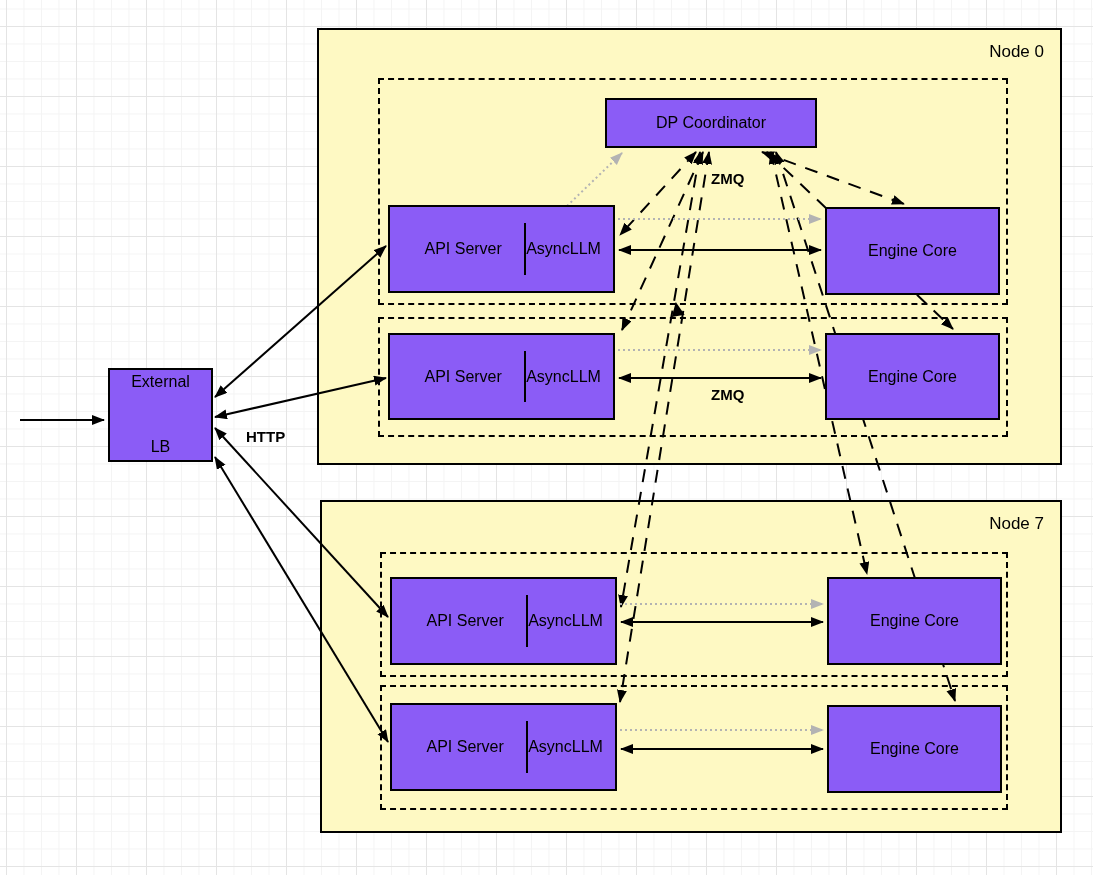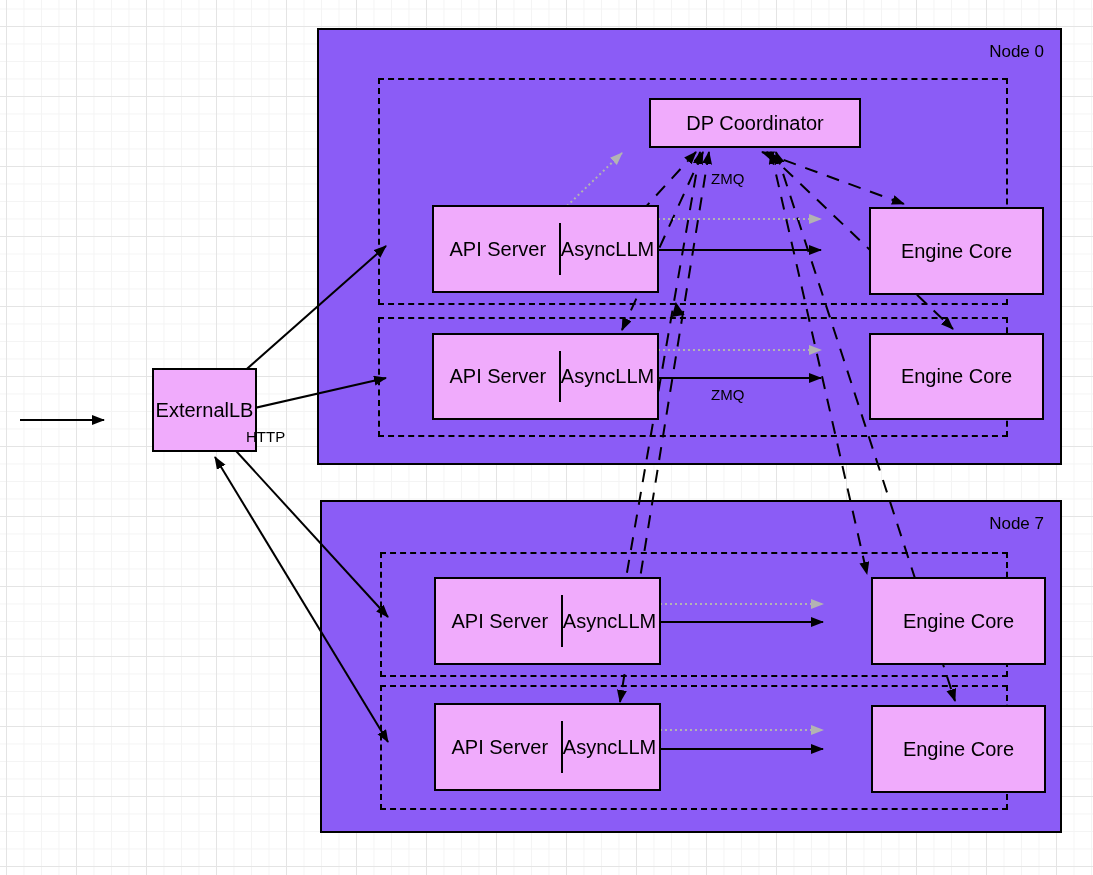--- a/index.html
+++ b/index.html
@@ -10,30 +10,30 @@
     background-image:
       linear-gradient(var(--grid-major,#e4e4e4) 1px, transparent 1px),
       linear-gradient(90deg, var(--grid-major,#e4e4e4) 1px, transparent 1px),
       linear-gradient(var(--grid-minor,#f4f4f4) 1px, transparent 1px),
       linear-gradient(90deg, var(--grid-minor,#f4f4f4) 1px, transparent 1px);
     background-size:70px 70px,70px 70px,17.5px 17.5px,17.5px 17.5px;
     background-position:6px 26px,6px 26px,6px 26px,6px 26px;
     color:#000;
   }
   .abs{position:absolute;box-sizing:border-box;}
-  .nodeframe{border:2px solid #000;background:#8b5cf6;z-index:1;}
+  .nodeframe{border:2px solid #000;background:#fef9c3;z-index:1;}
   .node-label{position:absolute;top:12px;right:16px;font-size:17px;z-index:6;}
   .dashed-container{border:2px dashed #000;z-index:2;background:transparent;}
   #arrows{position:absolute;left:0;top:0;z-index:3;}
-  .shape{background:#f0abfc;border:2px solid #000;display:flex;align-items:center;
-         justify-content:center;font-size:20px;z-index:4;text-align:center;margin-left:44px;}
+  .shape{background:#8b5cf6;border:2px solid #000;display:flex;align-items:center;
+         justify-content:center;font-size:16px;z-index:4;text-align:center;}
   .pair{display:flex;align-items:stretch;padding:16px;}
   .pair .cell{display:flex;align-items:center;justify-content:center;flex:none;height:100%;}
   .pair .cell-left{border-right:2px solid #000;}
-  .edge-label{position:absolute;font-size:15px;z-index:6;background:transparent;}
+  .edge-label{position:absolute;font-size:15px;z-index:6;background:transparent;font-weight:bold;}
   .solid{stroke:#000;stroke-width:2;}
   .dash{stroke:#000;stroke-width:2;stroke-dasharray:13 10;}
   .gray{stroke:#b3b3b3;stroke-width:2;stroke-dasharray:2 3;}
 </style>
 </head>
 <body>
 
 <div class="abs nodeframe" style="left:317px;top:28px;width:745px;height:437px;">
   <span class="node-label">Node 0</span>
 </div>
@@ -87,21 +87,21 @@
   <line class="gray" x1="618" y1="219" x2="821" y2="219" marker-end="url(#gE)" style="stroke: rgb(179, 179, 179);"></line>
   <line class="gray" x1="618" y1="350" x2="821" y2="350" marker-end="url(#gE)" style="stroke: rgb(179, 179, 179);"></line>
   <line class="gray" x1="620" y1="604" x2="823" y2="604" marker-end="url(#gE)" style="stroke: rgb(179, 179, 179);"></line>
   <line class="gray" x1="620" y1="730" x2="823" y2="730" marker-end="url(#gE)" style="stroke: rgb(179, 179, 179);"></line>
 </svg>
 
 <div class="abs shape" style="left:605px;top:98px;width:212px;height:50px;">
   <span>DP Coordinator</span>
 </div>
 
-<div class="abs shape" style="left:108px;top:368px;width:105px;height:84px;flex-direction:row;line-height:1.55;">
+<div class="abs shape" style="left:108px;top:368px;width:105px;height:94px;flex-direction:column;line-height:1.55;justify-content:space-between;">
   <span>External</span>
   <span>LB</span>
 </div>
 
 <div class="abs shape pair" style="left:388px;top:205px;width:227px;height:88px;">
   <div class="cell cell-left" style="width:122px;">
     <span>API Server</span>
   </div>
   <div class="cell" style="flex:1;">
     <span>AsyncLLM</span>

